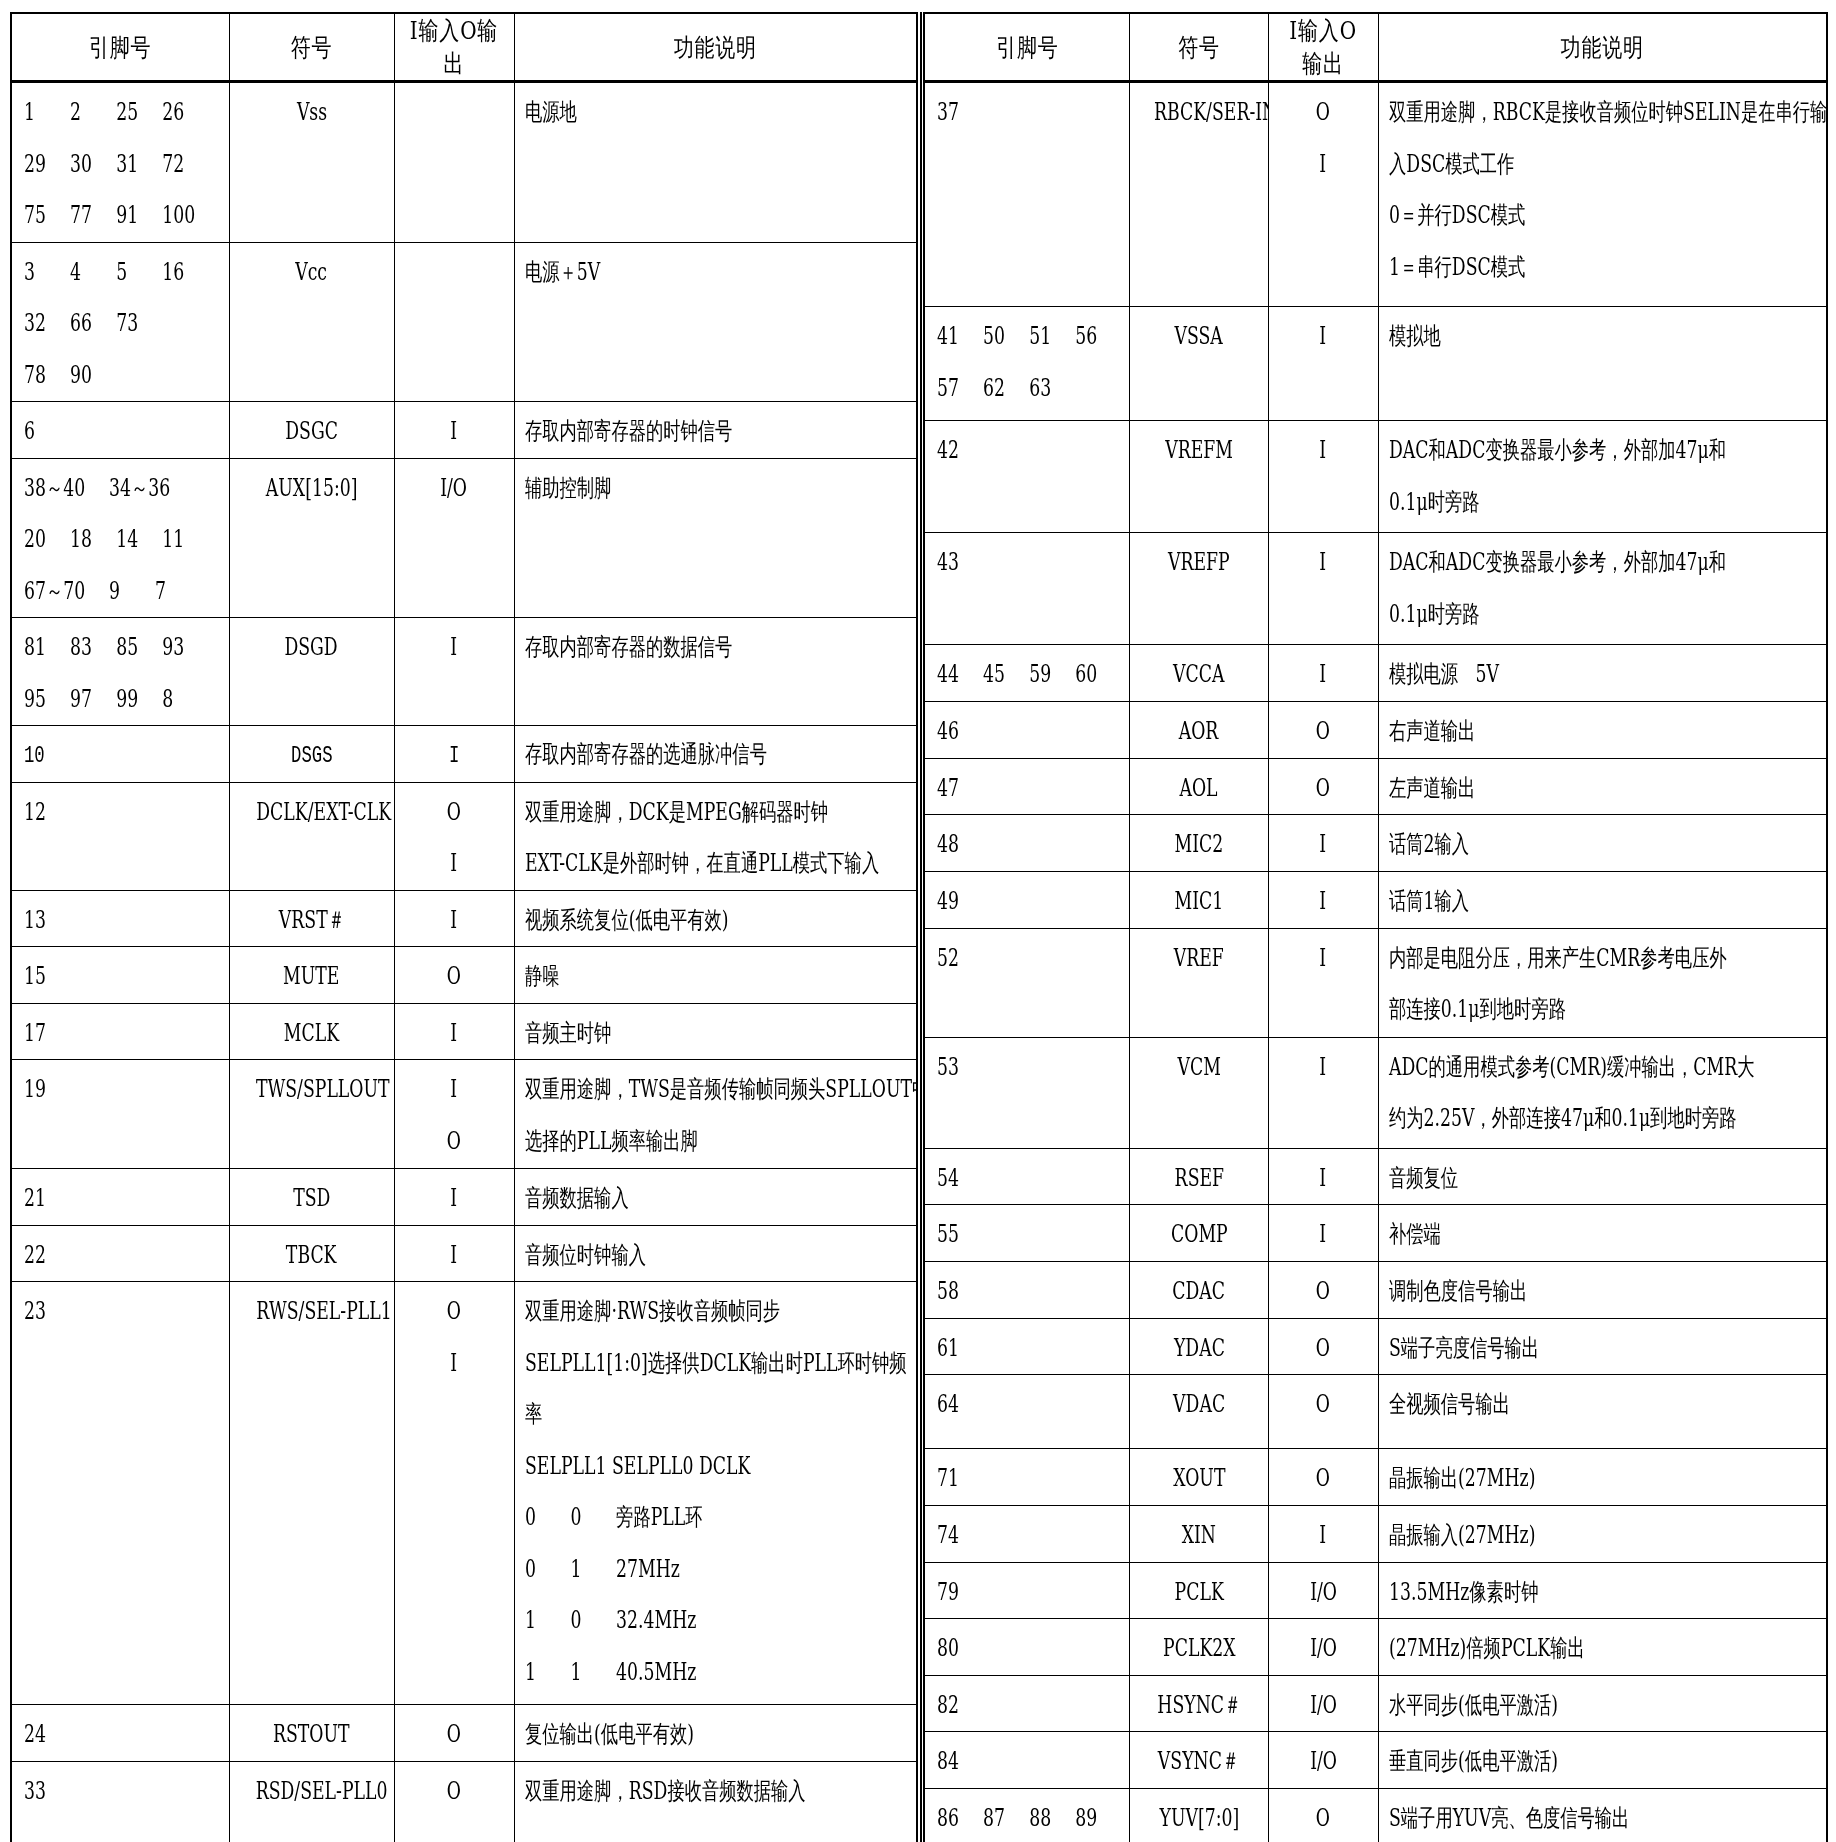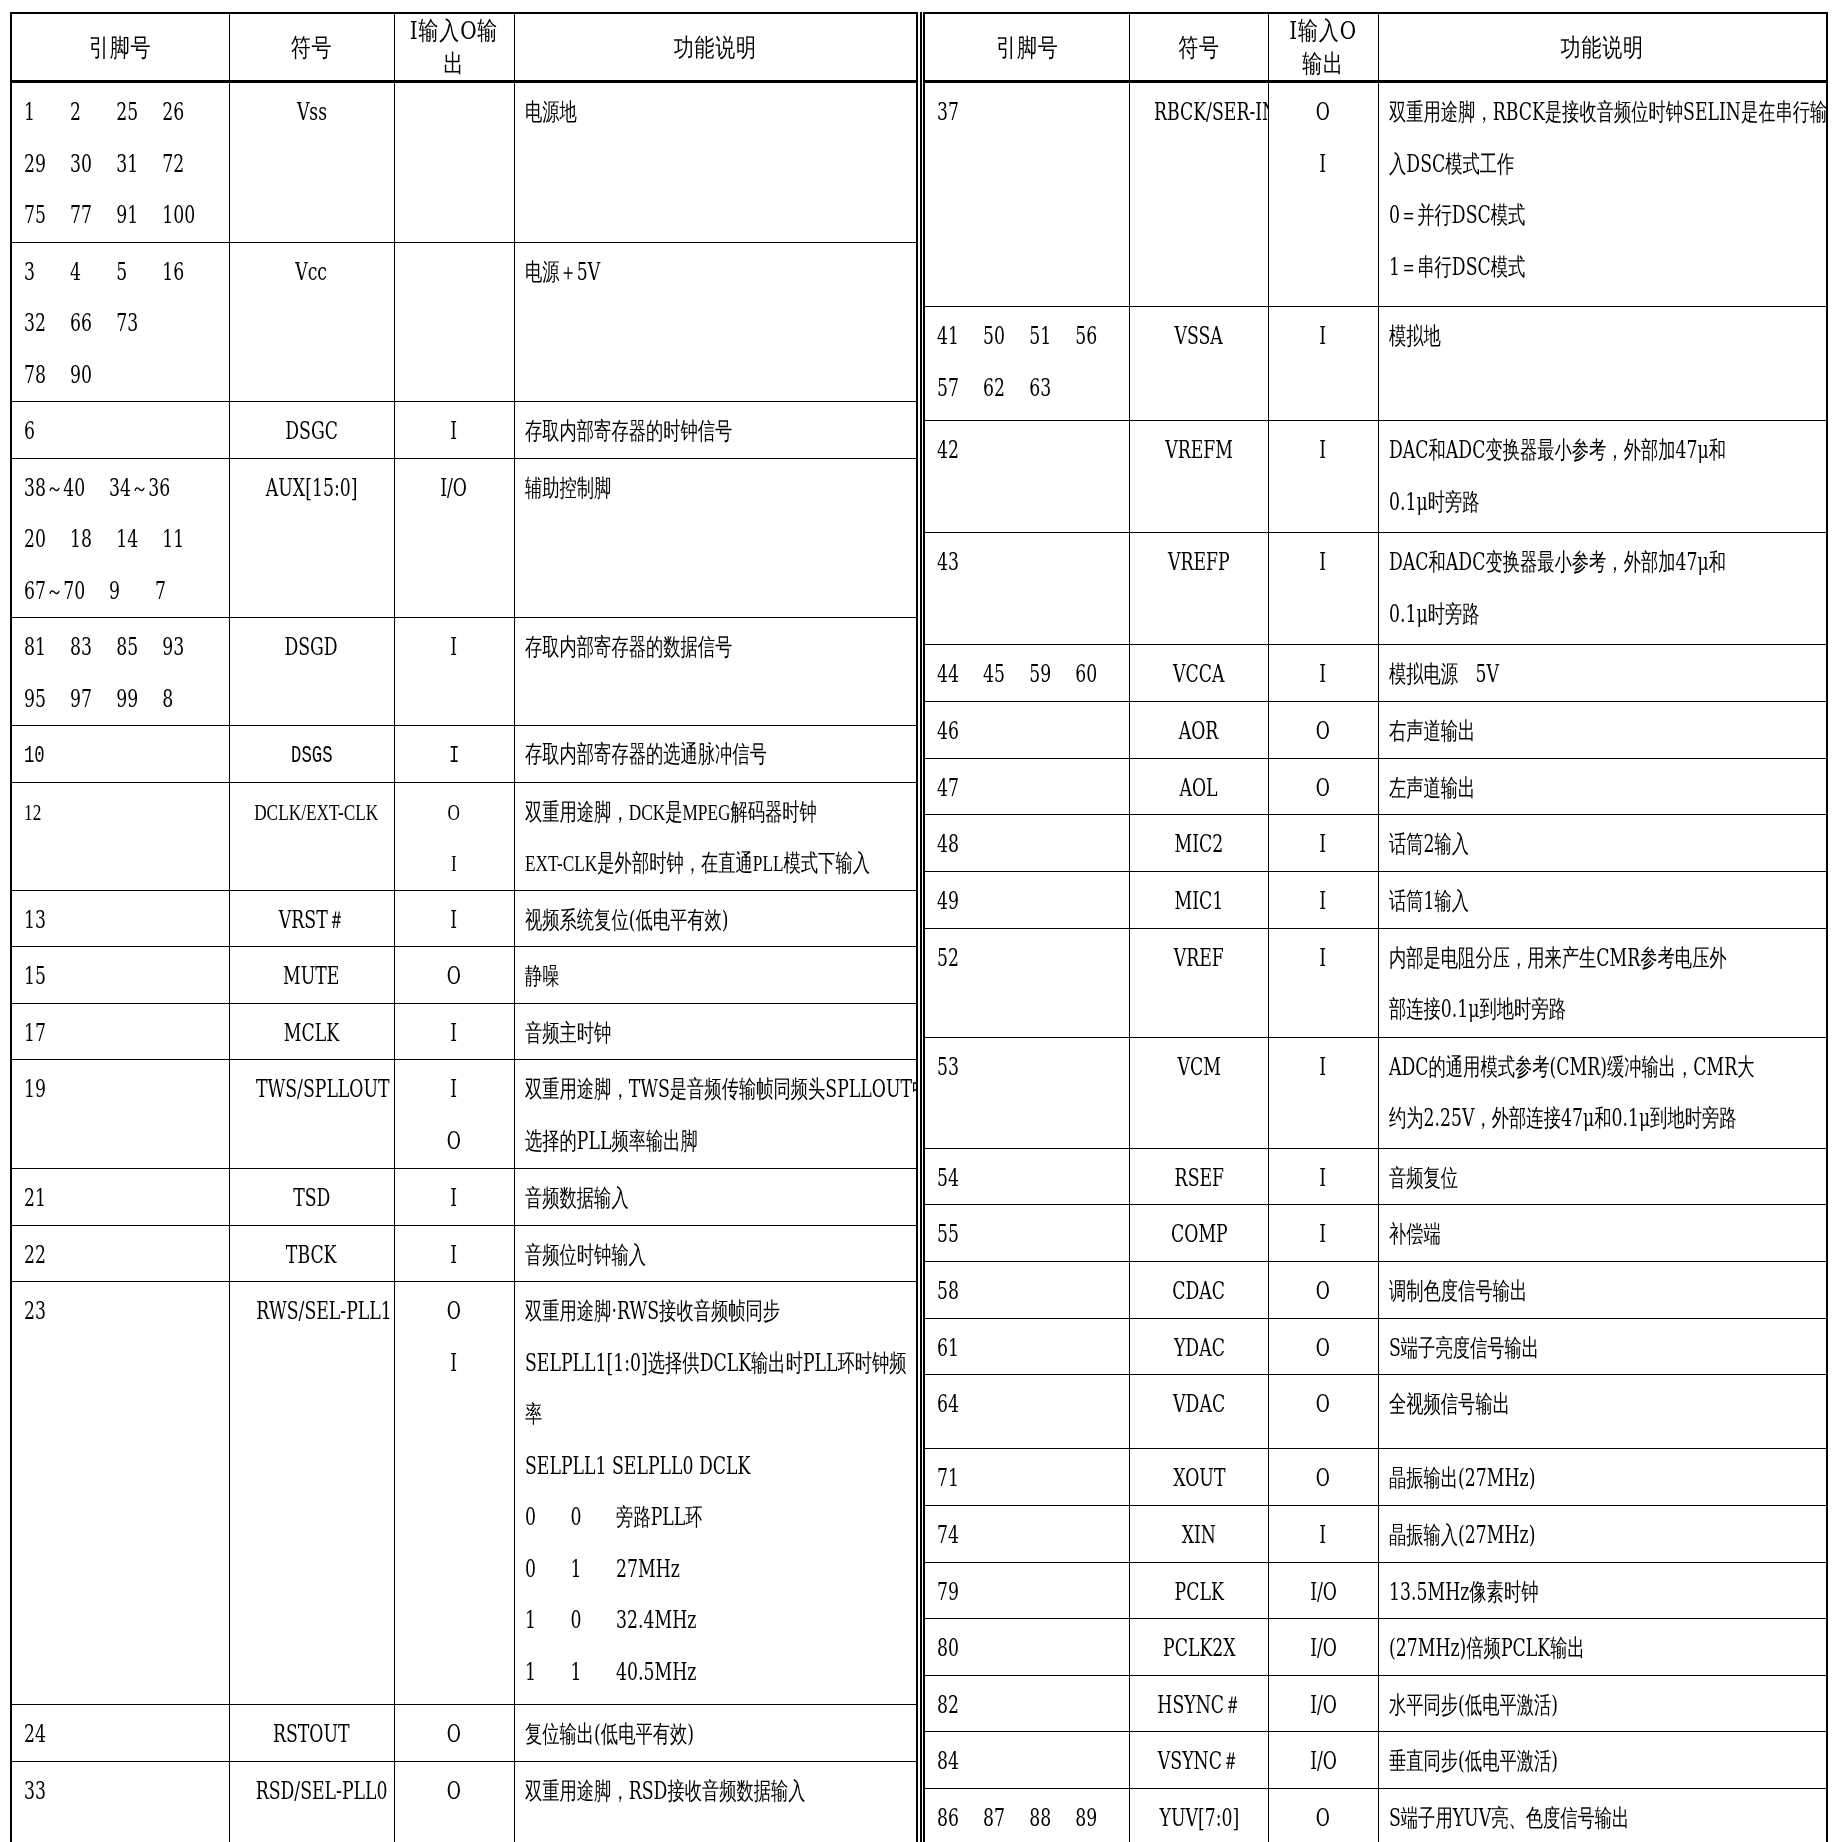--- a/index.html
+++ b/index.html
@@ -133,21 +133,21 @@
         <td class="sym">
           <div class="line"><span class="narrowc">DSGS</span></div>
         </td>
         <td class="io">
           <div class="line"><span class="narrowc">I</span></div>
         </td>
         <td class="desc">
           <div class="line"><span class="narrow">存取内部寄存器的选通脉冲信号</span></div>
         </td>
       </tr>
-      <tr style="height: 106px; font-family: Liberation Serif, serif;">
+      <tr style="height: 106px;">
         <td class="pins">
           <div class="line"><span class="narrow" style="min-width: 0px;"><span style="display: inline-block; min-width: 64px;">12</span></span></div>
         </td>
         <td class="sym">
           <div class="line"><span class="narrowc">DCLK/EXT-CLK</span></div>
         </td>
         <td class="io">
           <div class="line"><span class="narrowc">O</span></div>
           <div class="line"><span class="narrowc">I</span></div>
         </td>

